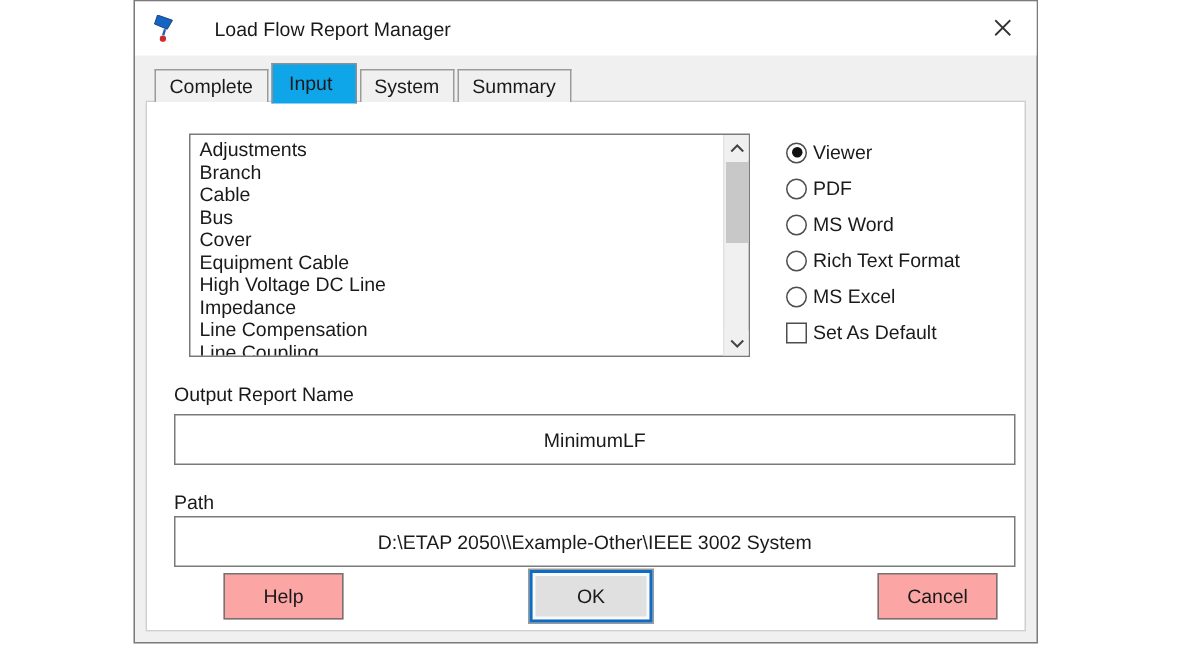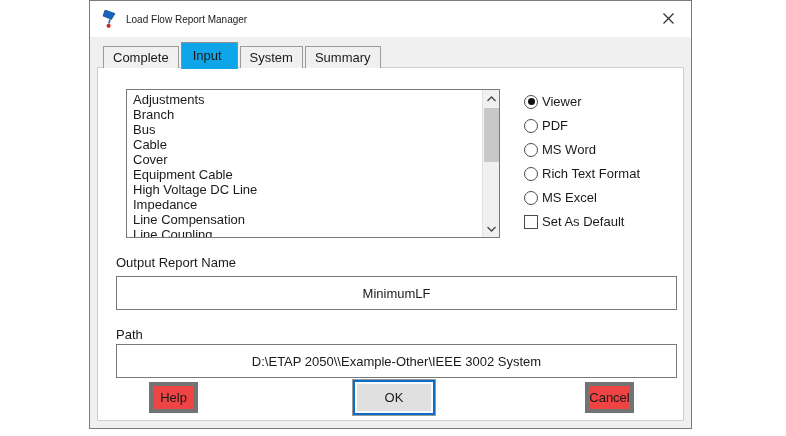--- a/index.html
+++ b/index.html
@@ -18,21 +18,21 @@
     border: 1px solid #7b7b7b;
   }
   
   .titlebar {
     position: absolute; left: 0; top: 0; right: 0;
     height: 36px;
     background: #ffffff;
     display: flex; align-items: center;
   }
   .app-icon { margin-left: 12px; display: inline-flex; width: 15px; height: 19px; }
-  .window-title { margin-left: 9px; font-size: 10px; color: #1a1a1a; }
+  .window-title { margin-left: 26px; font-size: 13px; color: #1a1a1a; }
   .close-btn {
     position: absolute; right: 0; top: 0;
     width: 45px; height: 34px;
     display: flex; align-items: center; justify-content: center;
     cursor: default;
   }
   
   .tabstrip {
     position: absolute; left: 13px; top: 40px;
     height: 27px;
@@ -144,23 +144,23 @@
     font-size: 13px;
     text-align: center;
     color: #1a1a1a;
     outline: none;
   }
   .name-field { top: 208px; }
   .path-field { top: 276px; }
   
   .btn {
     position: absolute;
-    height: 31px; width: 49px;
-    background: #ef4444;
-    border: 4px solid #737373;
+    height: 31px; width: 80px;
+    background: #fca5a5;
+    border: 1px solid #737373;
     font-family: "Liberation Sans", "DejaVu Sans", sans-serif;
     font-size: 13px;
     color: #1a1a1a;
   }
   .btn.help { left: 51px; top: 314px; }
   .btn.cancel { left: 487px; top: 314px; }
   .btn.ok {
     left: 255px; top: 312px;
     width: 82px; height: 35px;
     background: #e0e0e0;
@@ -196,22 +196,22 @@
       <div class="tab">System</div>
       <div class="tab">Summary</div>
     </div>
 
   <div class="tabpage">
 
     <div class="listbox">
       <div class="list-items" id="list-items">
           <div class="list-item">Adjustments</div>
           <div class="list-item">Branch</div>
+          <div class="list-item">Cable</div>
           <div class="list-item">Bus</div>
-          <div class="list-item">Cable</div>
           <div class="list-item">Cover</div>
           <div class="list-item">Equipment Cable</div>
           <div class="list-item">High Voltage DC Line</div>
           <div class="list-item">Impedance</div>
           <div class="list-item">Line Compensation</div>
           <div class="list-item">Line Coupling</div>
         </div>
       <div class="scrollbar">
         <div class="sb-btn up">
           <svg width="11" height="8" viewBox="0 0 11 8">

